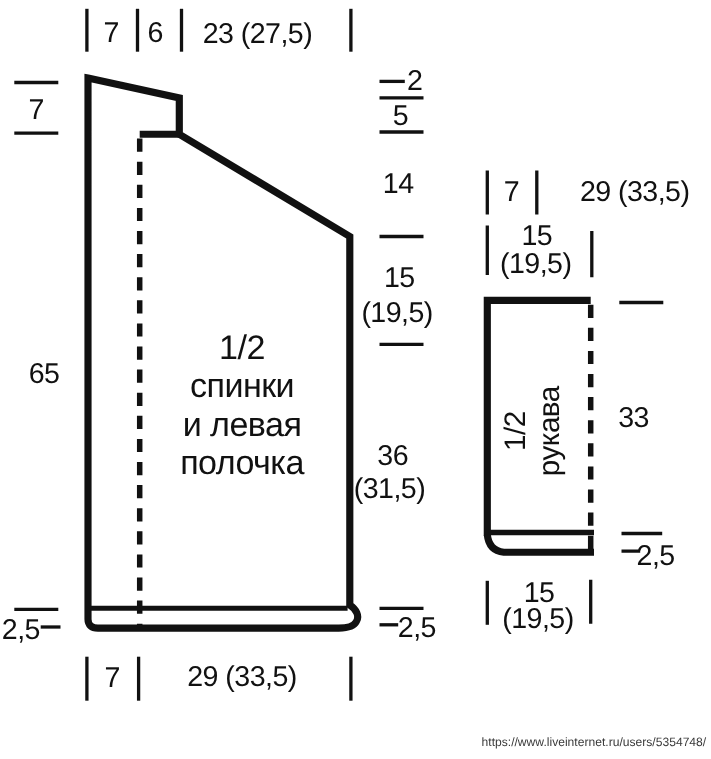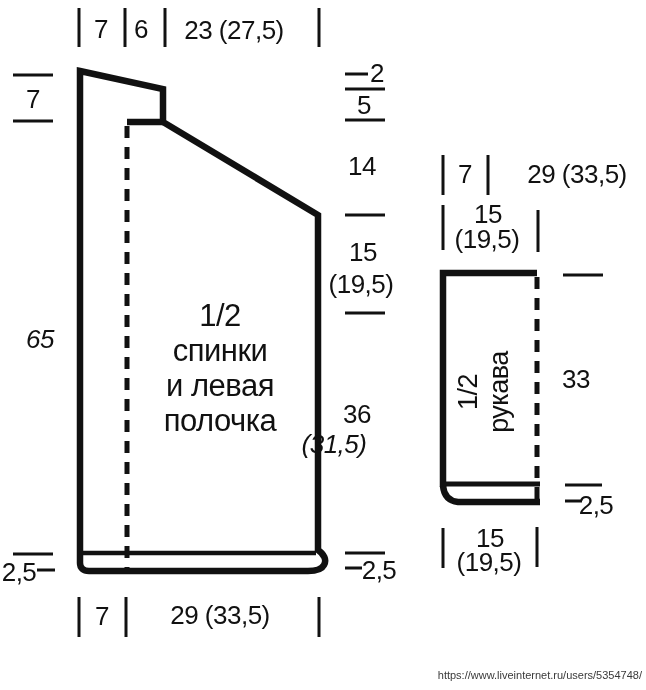--- a/index.html
+++ b/index.html
@@ -103,30 +103,30 @@
     <line class="tick" x1="565" y1="501" x2="582" y2="501"></line>
     <line class="tick" x1="443" y1="528" x2="443" y2="568"></line>
     <line class="tick" x1="537" y1="527" x2="537" y2="567"></line>
   </svg>
 
   <div class="lbl" style="left:101px;top:29px;">7</div>
   <div class="lbl" style="left:141px;top:29px;">6</div>
   <div class="lbl" style="left:234px;top:30px;text-align:right;">23 (27,5)</div>
 
   <div class="lbl" style="left:33px;top:99px;">7</div>
-  <div class="lbl" style="left:40px;top:339px;font-style:italic;">65</div>
+  <div class="lbl" style="left:40px;top:339px;">65</div>
   <div class="lbl" style="left:19px;top:572px;">2,5</div>
 
   <div class="lbl" style="left:377px;top:73px;">2</div>
   <div class="lbl" style="left:364px;top:105px;">5</div>
   <div class="lbl" style="left:362px;top:166px;">14</div>
   <div class="lbl" style="left:363px;top:252px;">15</div>
   <div class="lbl" style="left:361px;top:284px;">(19,5)</div>
   <div class="lbl" style="left:357px;top:414px;">36</div>
-  <div class="lbl" style="left:334px;top:444px;font-style:italic;">(31,5)</div>
+  <div class="lbl" style="left:354px;top:444px;">(31,5)</div>
   <div class="lbl" style="left:379px;top:570px;">2,5</div>
 
   <div class="lbl" style="left:102px;top:616px;">7</div>
   <div class="lbl" style="left:220px;top:615px;">29 (33,5)</div>
 
   <div class="body-label">
     <div>1/2</div>
     <div>спинки</div>
     <div>и левая</div>
     <div>полочка</div>

